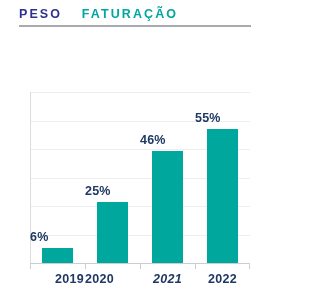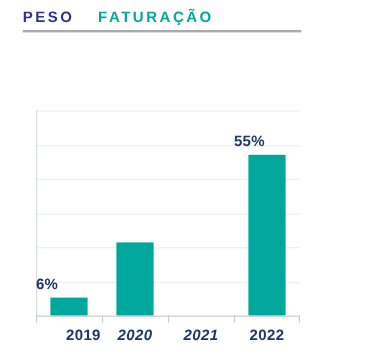--- a/index.html
+++ b/index.html
@@ -164,36 +164,41 @@
           <div class="gridline" style="top: 143px;"></div>
         </div>
       <div class="axis-y"></div>
       <div class="bars" id="bars">
           <div class="bar-slot" style="left: 0px;">
             <div class="bar" style="height: 15px; background: rgb(0, 167, 157);"></div>
             <div class="bar-label" style="bottom: 19px;">6%</div>
           </div>
           <div class="bar-slot" style="left: 55px;">
             <div class="bar" style="height: 61px; background: rgb(0, 167, 157);"></div>
+            <div class="bar-label" style="bottom: 65px;">25%</div>
+          </div>
+          <div class="bar-slot" style="left: 110px;">
+            <div class="bar" style="height: 112px; background: rgb(0, 167, 157);"></div>
+            <div class="bar-label" style="bottom: 116px;">46%</div>
           </div>
           <div class="bar-slot" style="left: 165px;">
             <div class="bar" style="height: 134px; background: rgb(0, 167, 157);"></div>
             <div class="bar-label" style="bottom: 138px;">55%</div>
           </div>
         </div>
       <div class="axis-x"></div>
       <div id="ticks">
           <div class="tick" style="left: 0px;"></div>
           <div class="tick" style="left: 55px;"></div>
           <div class="tick" style="left: 110px;"></div>
           <div class="tick" style="left: 165px;"></div>
           <div class="tick" style="left: 219px;"></div>
         </div>
     </div>
     <div class="xlabels" id="xlabels">
         <div class="xlabel" style="left: 12px;">2019</div>
-        <div class="xlabel" style="left: 55px; font-style: italic;">2020</div>
+        <div class="xlabel" style="left: 42px;">2020</div>
         <div class="xlabel" style="left: 110px; font-style: italic;">2021</div>
         <div class="xlabel" style="left: 165px;">2022</div>
       </div>
   </div>
 
 </div>
 
 </body></html>

